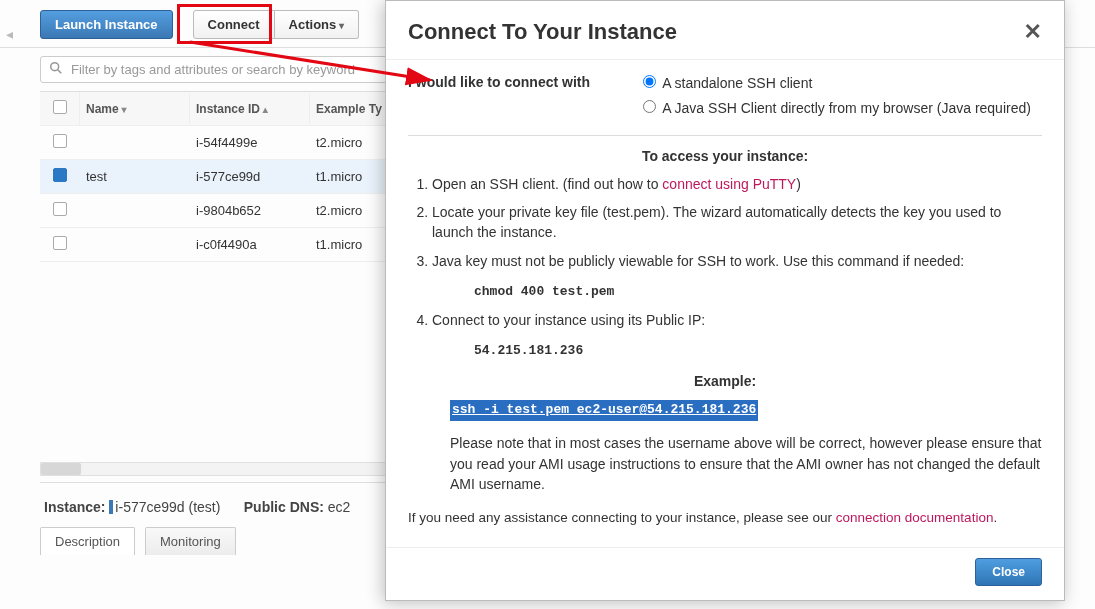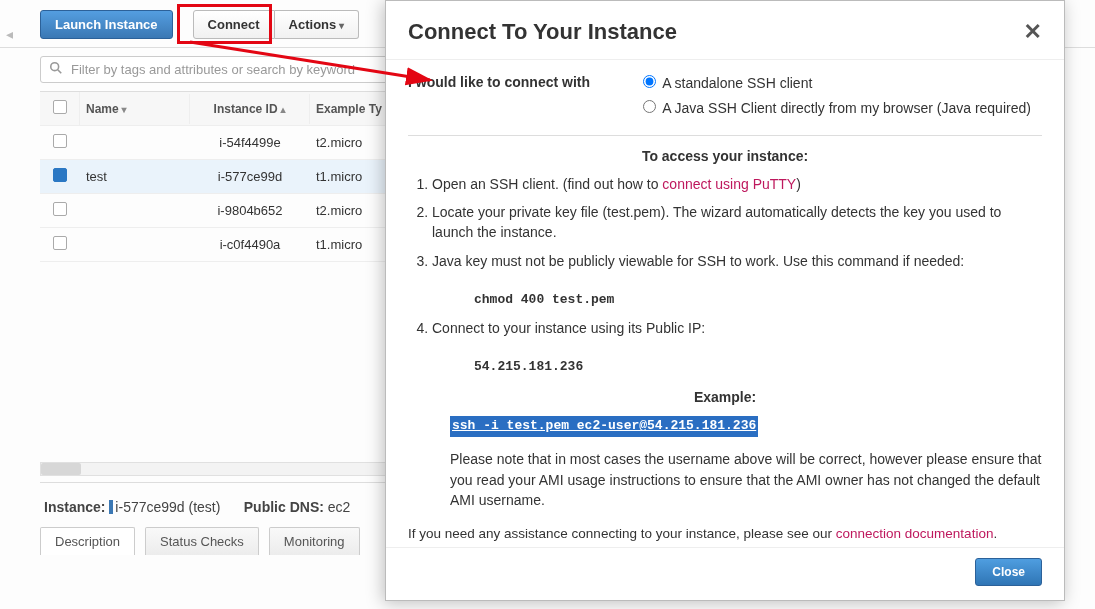--- a/index.html
+++ b/index.html
@@ -96,21 +96,21 @@
   .grid-header, .grid-row {
     display:flex; align-items:center;
     border-bottom:1px solid #eee;
   }
   .grid-header { background:#f7f7f7; font-weight:bold; font-size:12px; }
   .grid-header .cell, .grid-row .cell {
     padding:8px 6px;
   }
   .col-chk { width:40px; text-align:center;}
   .col-name { width:110px; }
-  .col-id { width:120px;text-align:center; }
+  .col-id { width:120px; }
   .col-type { width:100px; }
   .grid-header .cell { color:#555; border-right:1px solid #eee;}
   .sort-asc::after { content:" ▴"; color:#888; font-size:10px;}
   .sort-drop::after { content:" ▾"; color:#888; font-size:10px;}
   .chk {
     width:14px;height:14px;border:1px solid #aaa;border-radius:2px;display:inline-block;background:#fff;
   }
   .chk.sel { background:#2b78c4; border-color:#2b78c4;}
   .row-sel { background:#eaf3fb; }
 
@@ -168,21 +168,21 @@
     border-top:1px solid #eee;
     border-bottom:1px solid #eee;
   }
   .opt-row { display:flex; margin:12px 0 12px 0; }
   .opt-label { font-weight:bold; width:230px; font-size:14px;}
   .opt-opts { flex:1; }
   .opt-opts label { display:block; margin-bottom:4px; font-size:14px;}
   .sec-head { font-weight:bold; font-size:14px; margin:10px 0 8px 0;text-align:center;}
   ol.steps { margin:4px 0 10px 24px; padding:0;}
   ol.steps li { margin-bottom:8px; font-size:14px;}
-  .mono { font-family: "Courier New", monospace; font-weight:bold; font-size:13px; display:block; margin:20px 0 6px 42px;}
+  .mono { font-family: "Courier New", monospace; font-weight:bold; font-size:13px; display:block; margin:12px 0 6px 42px;}
   .example-cmd {
     font-family:"Courier New",monospace; font-weight:bold; font-size:13px;
     background:#2a6ec2; color:#fff;
     padding:1px 2px;
     display:inline-block; margin:0 0 8px 42px;
     text-decoration:underline;
   }
   .note { margin:4px 0 14px 42px; font-size:14px;}
   a.link { color:#be185d; text-decoration:none;}
   .modal-foot {
@@ -275,21 +275,20 @@
 
   <div class="details">
     <div class="details-line">
       <b>Instance:</b>
       <span class="bluebar"></span><span>i-577ce99d (test)</span>
       &nbsp;&nbsp;&nbsp;&nbsp;
       <b>Public DNS:</b> <span>ec2</span>
     </div>
     <div class="tabs">
       <div class="tab active">Description</div>
-      <div class="tab">Status Checks</div>
       <div class="tab">Monitoring</div>
     </div>
   </div>
 
   <div class="modal">
     <div class="modal-head">
       <div class="modal-title">Connect To Your Instance</div>
       <div class="close-x">✕</div>
     </div>
     <div class="modal-body">

